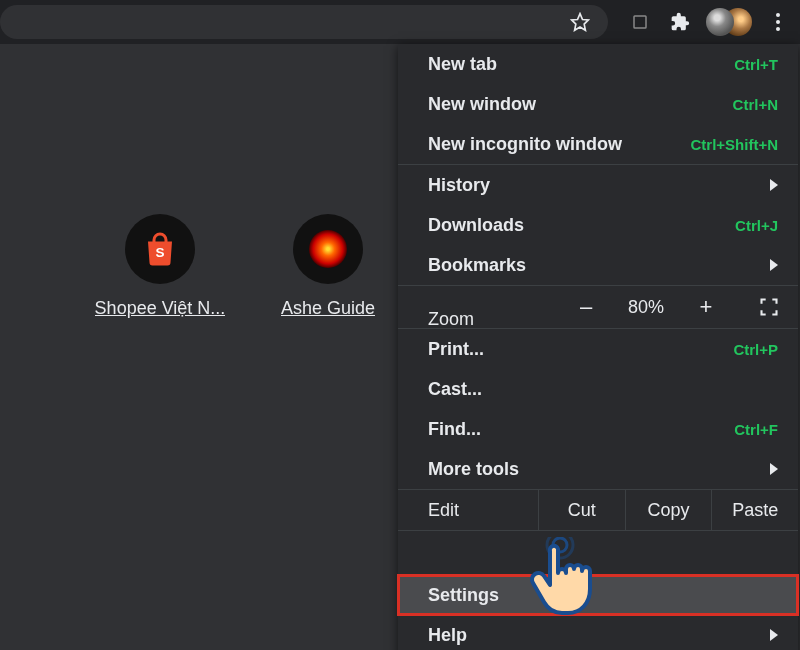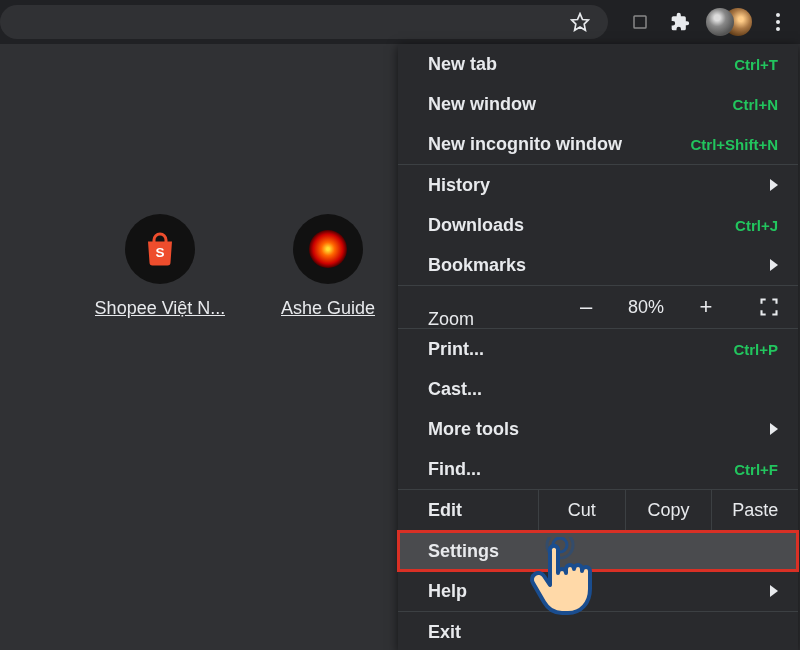--- a/index.html
+++ b/index.html
@@ -69,27 +69,28 @@
     .arrow-right { width: 0; height: 0; border-top: 6px solid transparent; border-bottom: 6px solid transparent; border-left: 8px solid #e8eaed; }
 
     .zoom-row { display: flex; align-items: center; height: 42px; padding-left: 30px; padding-right: 12px; }
     .zoom-label { flex: 0 0 120px; margin-top: 24px; }
     .zoom-controls { flex: 1; display: flex; align-items: center; justify-content: flex-end; gap: 14px; }
     .zoom-btn { width: 28px; text-align: center; font-size: 22px; }
     .zoom-pct { width: 64px; text-align: center; }
     .fullscreen-btn { width: 34px; height: 34px; display: flex; align-items: center; justify-content: center; margin-left: 18px; }
 
     .edit-row { display: flex; align-items: center; height: 40px; padding-left: 30px; }
-    .edit-row .label { flex: 0 0 110px; font-weight: bold; }
+    .edit-row .label { flex: 0 0 110px; }
     .edit-row .btn { flex: 1; text-align: left; border-left: 1px solid #3c4043; height: 100%; display: flex; align-items: center; justify-content: center; }
 
     .highlighted {
       background: #4a4b4e;
       outline: 3px solid #d93025;
       outline-offset: -2px;
+      margin-top: 44px;
     }
 
     
     .cursor-hand {
       position: absolute;
       top: 493px;
       right: 194px;
       z-index: 50;
       pointer-events: none;
     }
@@ -192,26 +193,26 @@
     <div class="menu-sep"></div>
 
     <div class="menu-item">
       <span>Print...</span>
       <span class="shortcut-key">Ctrl+P</span>
     </div>
     <div class="menu-item">
       <span>Cast...</span>
     </div>
     <div class="menu-item">
-      <span>More tools</span>
-      <span class="arrow-right"></span>
-    </div>
-    <div class="menu-item">
       <span>Find...</span>
       <span class="shortcut-key">Ctrl+F</span>
+    </div>
+    <div class="menu-item">
+      <span>More tools</span>
+      <span class="arrow-right"></span>
     </div>
     <div class="menu-sep"></div>
 
     <div class="edit-row">
       <span class="label">Edit</span>
       <span class="btn">Cut</span>
       <span class="btn">Copy</span>
       <span class="btn">Paste</span>
     </div>
     <div class="menu-sep"></div>

